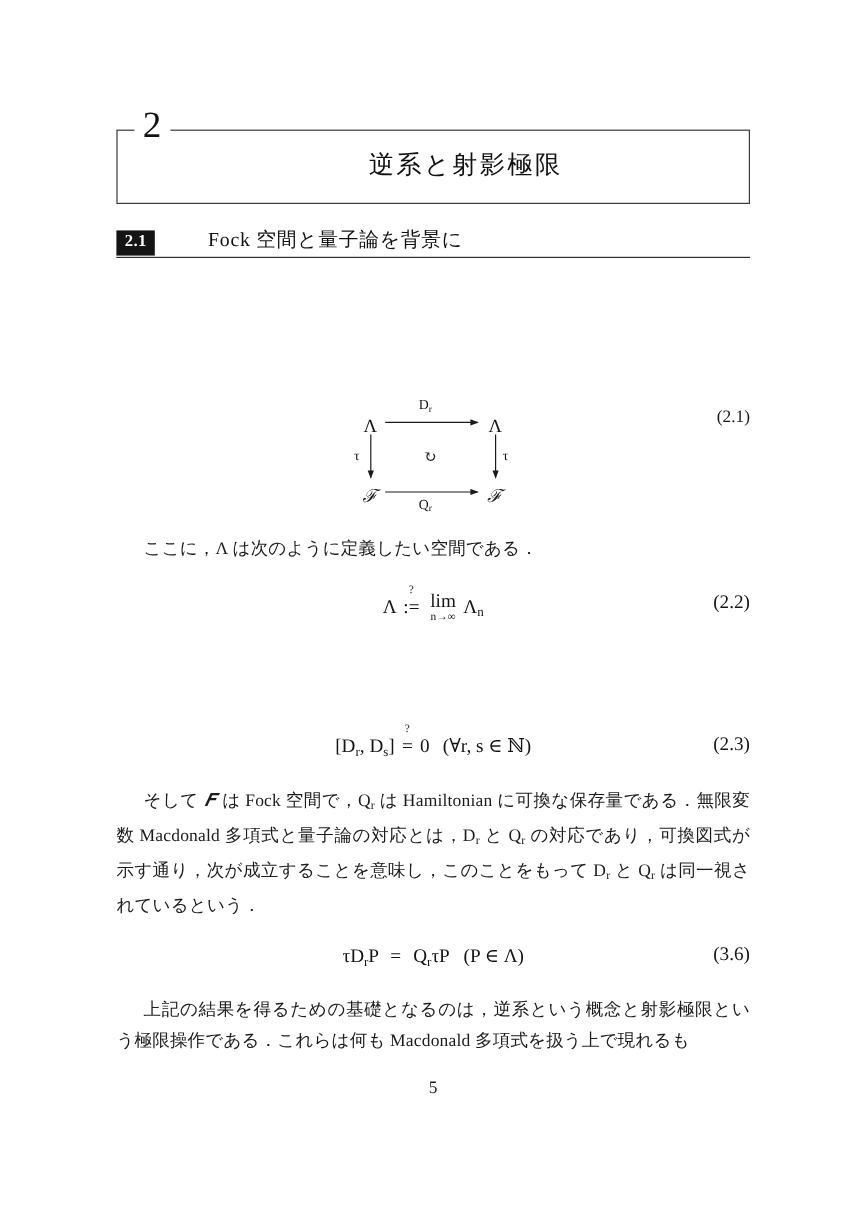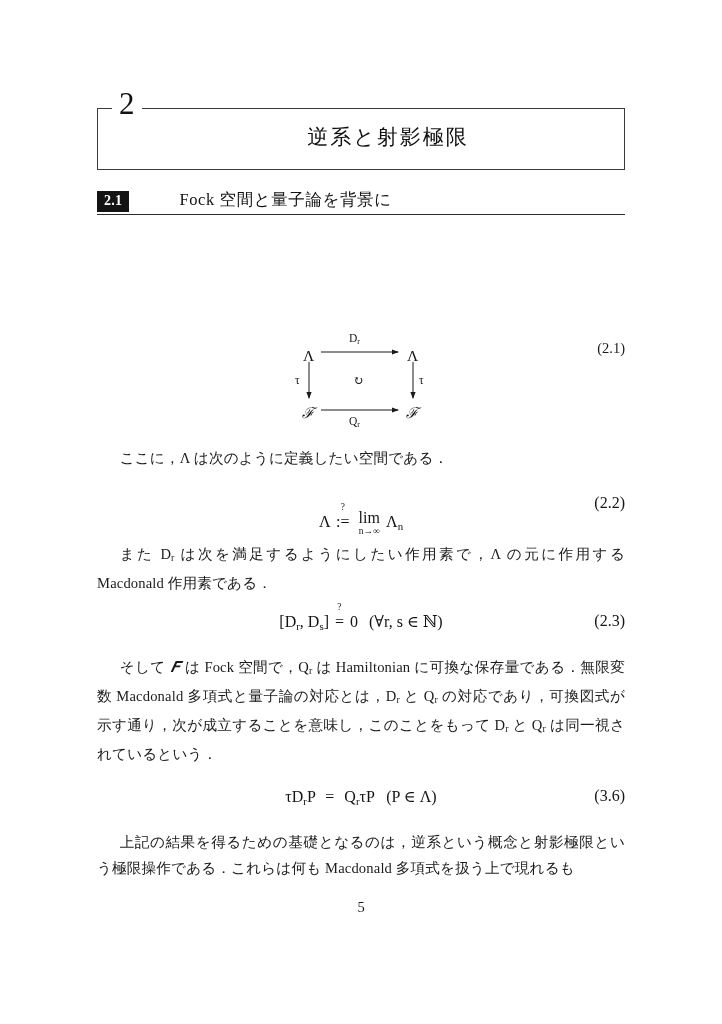--- a/index.html
+++ b/index.html
@@ -55,34 +55,34 @@
   }
 
   
   .section-head {
     position: absolute;
     left: 97px;
     top: 189px;
     width: 528px;
     display: flex;
     align-items: baseline;
-    gap: 18px;
+    gap: 0;
   }
   .section-badge {
     display: inline-block;
     background: #141414;
     color: #ffffff;
     font-size: 14px;
     font-weight: bold;
     padding: 1px 7px 2px 7px;
     line-height: 1.25;
     letter-spacing: 0.3px;
   }
   .section-title {
-    margin-left: 32px;
+    margin-left: 44px;
     font-size: 16.5px;
     color: #111111;
     letter-spacing: 0.6px;
   }
   .section-rule {
     position: absolute;
     left: 97px;
     top: 214px;
     width: 528px;
     height: 1.2px;
@@ -142,21 +142,21 @@
 
   .eq22 { top: 494px; }
   .eq23 { top: 612px; }
   .eq24 { top: 787px; }
 
   .limop {
     display: inline-block;
     text-align: center;
     vertical-align: middle;
     line-height: 1;
-    margin: 16px 3px;
+    margin: 0 3px;
   }
   .limop .lim-main { font-size: 16px; display: block; }
   .limop .lim-sub  { font-size: 9.5px; display: block; margin-top: 1px; }
 
   .qmark-rel {
     display: inline-block;
     position: relative;
     margin: 0 2px;
   }
   .qmark-rel .qm {
@@ -276,23 +276,20 @@
       <span>:=</span>
     </span>
     <span class="limop">
       <span class="lim-main">lim</span>
       <span class="lim-sub">n→∞</span>
     </span>
     <span class="mathtxt"><span>Λ</span><sub class="mini">n</sub></span>
     <span class="eq-number">(2.2)</span>
   </div>
 
-  <div class="para indent p3">
-    また <span class="mathtxt">D<sub class="mini">r</sub></span> は次を満足するようにしたい作用素で，<span class="mathtxt">Λ</span> の元に作用する Macdonald 作用素である．
-  </div>
 
   <div class="eq-block eq23">
     <span class="mathtxt"><span>[D</span><sub class="mini">r</sub><span>, D</span><sub class="mini">s</sub><span>]</span></span>
     <span class="qmark-rel">
       <span class="qm">?</span>
       <span>=</span>
     </span>
     <span class="mathtxt">0</span>
     <span class="mathtxt" style="margin-left:7px;">(∀r, s ∈ ℕ)</span>
     <span class="eq-number">(2.3)</span>

